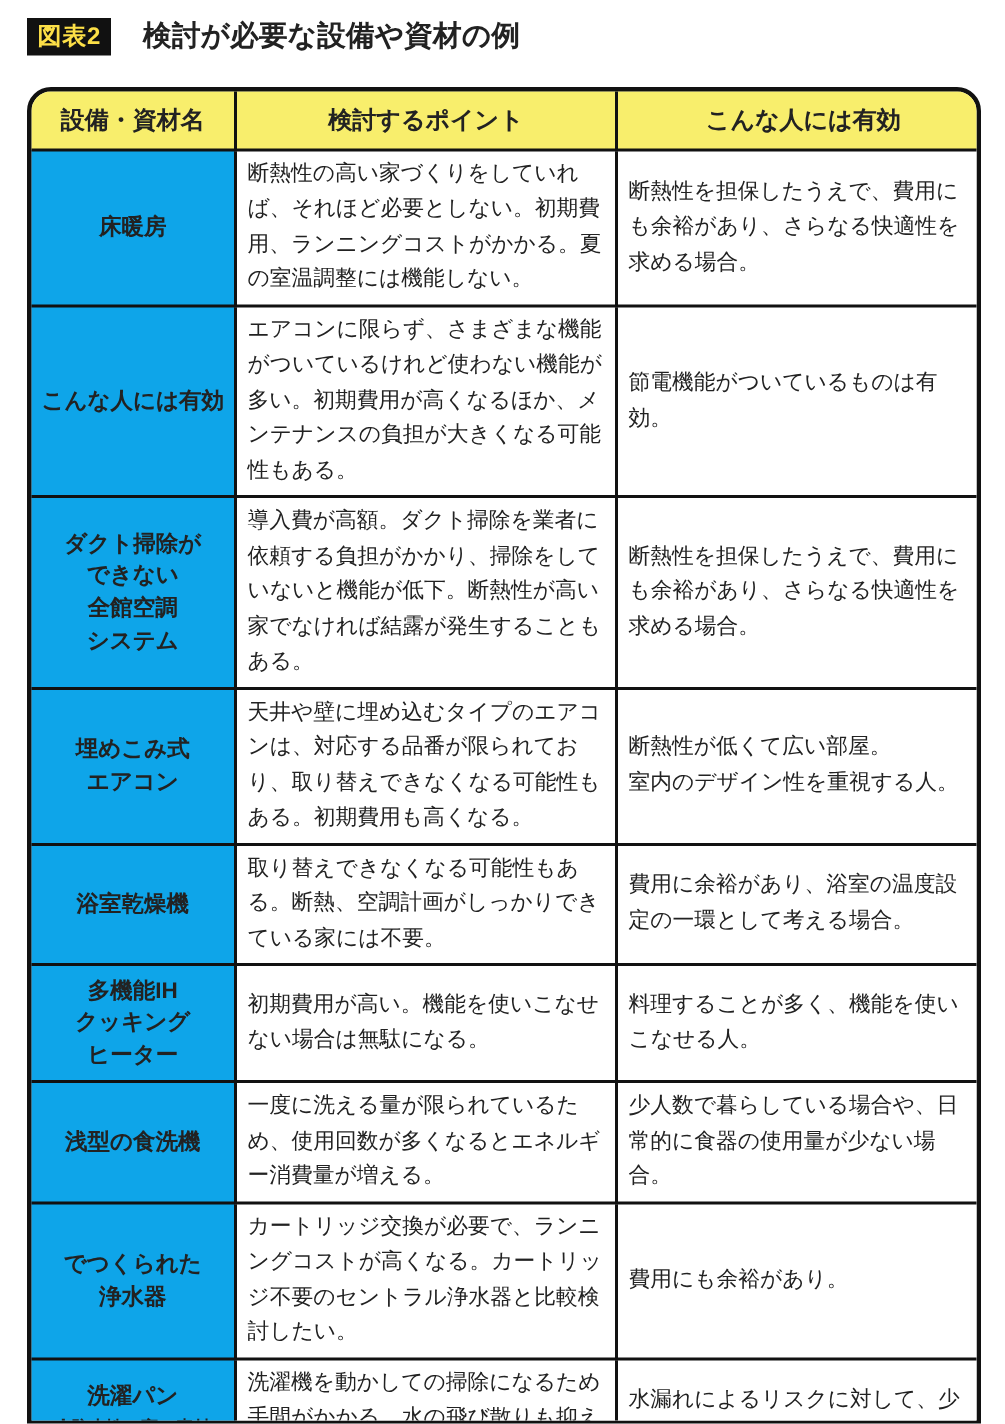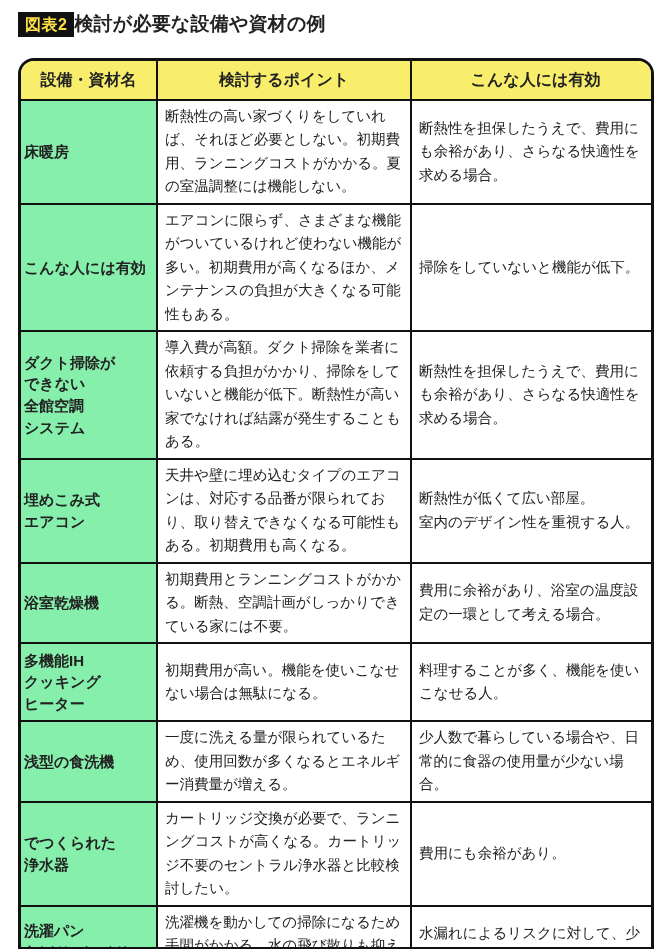--- a/index.html
+++ b/index.html
@@ -23,21 +23,21 @@
     color: #fde047;
     font-weight: bold;
     font-size: 16px;
     line-height: 1;
     padding: 5px 7px 4px 7px;
     letter-spacing: 0.5px;
   }
   .figure-title {
     font-size: 19px;
     font-weight: bold;
-    margin-left: 0;
+    margin-left: 21px;
     letter-spacing: 0.2px;
   }
   
   .table-wrap {
     margin: 20px 0 0 18px;
     width: 636px;
     height: 892px;
     border: 3px solid #111111;
     border-radius: 16px 16px 0 0;
     overflow: hidden;
@@ -57,23 +57,24 @@
   col.c-point { width: 254px; }
   col.c-eff { width: 249px; }
   .spec-table thead th {
     background: #f8ee6c;
     font-size: 16px;
     font-weight: bold;
     height: 40px;
     padding: 4px 2px;
   }
   td.name-cell {
-    background: #86efac;
+    background: #0ea5e9;
     font-weight: bold;
     font-size: 15px;
+    text-align: center;
     line-height: 1.45;
     white-space: pre-line;
     padding: 4px 3px;
   }
   td.text-cell {
     background: #ffffff;
     font-size: 14.5px;
     line-height: 1.62;
     text-align: left;
     white-space: pre-line;
@@ -124,40 +125,40 @@
     </thead>
     <tbody>
       <tr class="r1">
         <td class="name-cell">床暖房</td>
         <td class="text-cell">断熱性の高い家づくりをしていれば、それほど必要としない。初期費用、ランニングコストがかかる。夏の室温調整には機能しない。</td>
         <td class="text-cell">断熱性を担保したうえで、費用にも余裕があり、さらなる快適性を求める場合。</td>
       </tr>
       <tr class="r2">
         <td class="name-cell">こんな人には有効</td>
         <td class="text-cell">エアコンに限らず、さまざまな機能がついているけれど使わない機能が多い。初期費用が高くなるほか、メンテナンスの負担が大きくなる可能性もある。</td>
-        <td class="text-cell">掃除をしていないと機能が低下。</td>
+        <td class="text-cell">節電機能がついているものは有効。</td>
       </tr>
       <tr class="r3">
         <td class="name-cell">ダクト掃除が
 できない
 全館空調
 システム</td>
         <td class="text-cell">導入費が高額。ダクト掃除を業者に依頼する負担がかかり、掃除をしていないと機能が低下。断熱性が高い家でなければ結露が発生することもある。</td>
         <td class="text-cell">断熱性を担保したうえで、費用にも余裕があり、さらなる快適性を求める場合。</td>
       </tr>
       <tr class="r4">
         <td class="name-cell">埋めこみ式
 エアコン</td>
         <td class="text-cell">天井や壁に埋め込むタイプのエアコンは、対応する品番が限られており、取り替えできなくなる可能性もある。初期費用も高くなる。</td>
         <td class="text-cell">断熱性が低くて広い部屋。
 室内のデザイン性を重視する人。</td>
       </tr>
       <tr class="r5">
         <td class="name-cell">浴室乾燥機</td>
-        <td class="text-cell">初期費用とランニングコストがかかる。断熱、空調計画がしっかりできている家には不要。</td>
+        <td class="text-cell">取り替えできなくなる可能性もある。断熱、空調計画がしっかりできている家には不要。</td>
         <td class="text-cell">費用に余裕があり、浴室の温度設定の一環として考える場合。</td>
       </tr>
       <tr class="r6">
         <td class="name-cell">多機能IH
 クッキング
 ヒーター</td>
         <td class="text-cell">初期費用が高い。機能を使いこなせない場合は無駄になる。</td>
         <td class="text-cell">料理することが多く、機能を使いこなせる人。</td>
       </tr>
       <tr class="r7">

